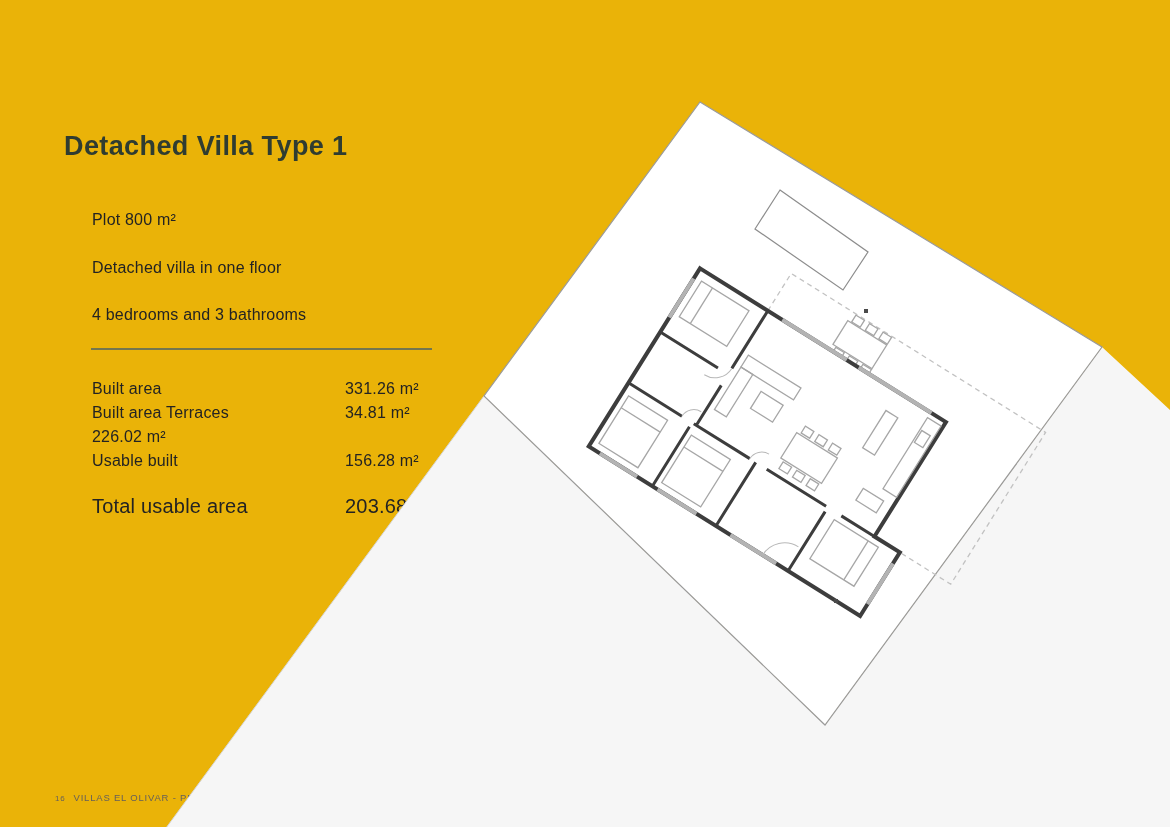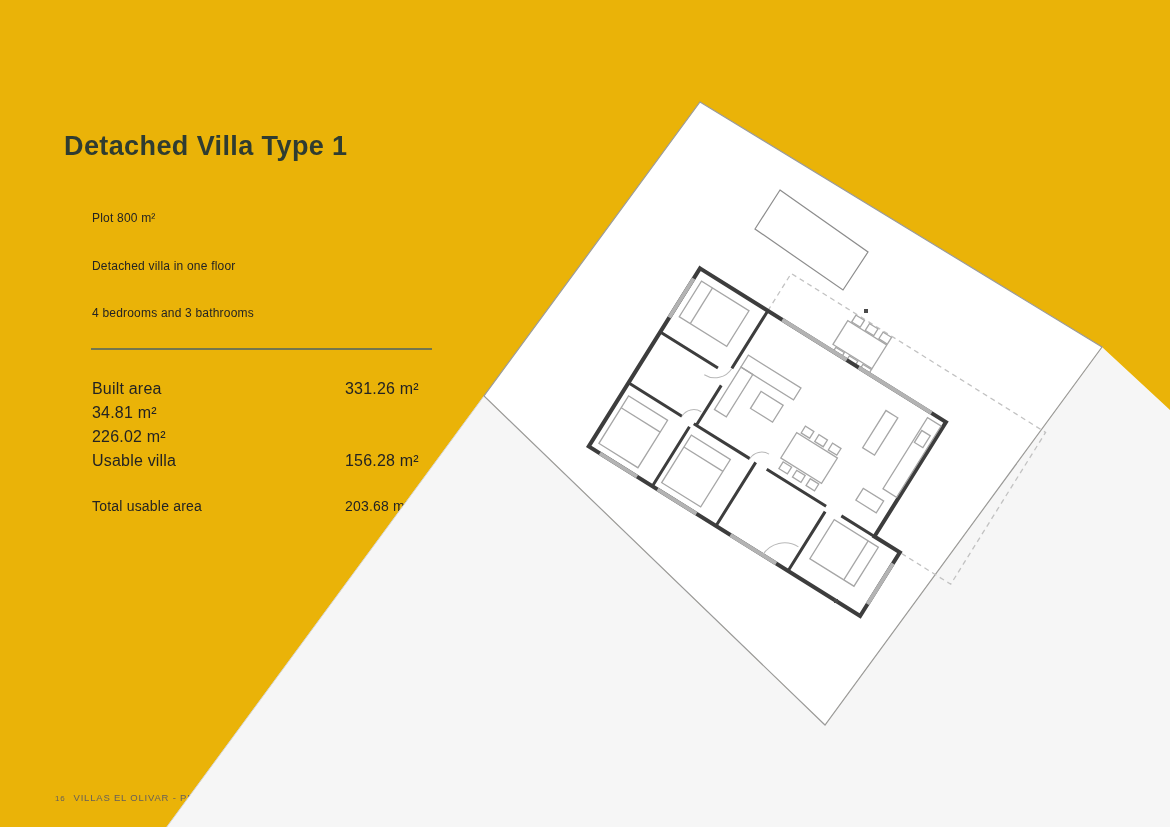--- a/index.html
+++ b/index.html
@@ -10,37 +10,37 @@
     overflow:hidden;
     font-family:"Liberation Sans", sans-serif;
   }
   .page-title{
     position:absolute;left:64px;top:131px;
     font-size:27px;font-weight:700;letter-spacing:0.4px;
     color:#2f3c31;margin:0;
   }
   .feature{
     position:absolute;left:92px;
-    font-size:12px;color:#232323;letter-spacing:0.2px;margin:0;
+    font-size:16px;color:#232323;letter-spacing:0.2px;margin:0;
   }
   .f0{top:211px}.f1{top:259px}.f2{top:306px}
   .divider{
     position:absolute;left:91px;top:348px;
     width:341px;height:2px;background:#73764f;
   }
   .area-table{
     position:absolute;left:92px;top:377px;width:345px;
     font-size:16px;color:#232323;letter-spacing:0.2px;
   }
   .area-row{display:flex;height:24px;line-height:24px;}
   .area-label{width:253px;}
   .area-value{flex:1;}
   .total-row{
     position:absolute;left:92px;top:494px;width:345px;
-    display:flex;font-size:14px;color:#232323;letter-spacing:0.2px;
+    display:flex;font-size:20px;color:#232323;letter-spacing:0.2px;
     height:24px;line-height:24px;
   }
   .footer{
     position:absolute;left:55px;top:792px;
     font-size:9.5px;color:#66605a;letter-spacing:0.8px;
     display:flex;align-items:baseline;gap:8px;
   }
   .footer .pagenum{font-size:8px;}
   svg.siteplan{position:absolute;left:0;top:0;}
 </style>
@@ -56,27 +56,28 @@
   <p class="feature f2">4 bedrooms and 3 bathrooms</p>
 
   <div class="divider"></div>
 
   <div class="area-table">
     <div class="area-row">
       <span class="area-label">Built area</span>
       <span class="area-value">331.26 m²</span>
     </div>
     <div class="area-row">
+      <span class="area-label">Built area Terraces</span>
       <span class="area-value">34.81 m²</span>
     </div>
     <div class="area-row">
       <span class="area-value">226.02 m²</span>
     </div>
     <div class="area-row">
-      <span class="area-label">Usable villa</span>
+      <span class="area-label">Usable built</span>
       <span class="area-value">156.28 m²</span>
     </div>
   </div>
 
   <div class="total-row">
     <span class="area-label">Total usable area</span>
     <span class="area-value">203.68 m²</span>
   </div>
 
   <div class="footer">

